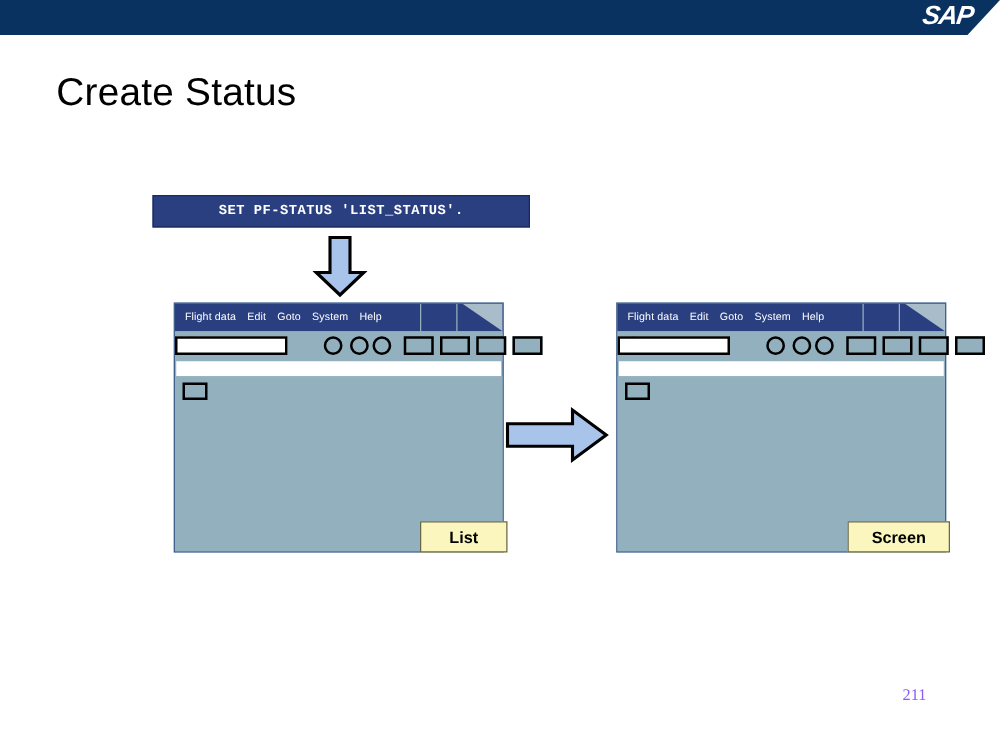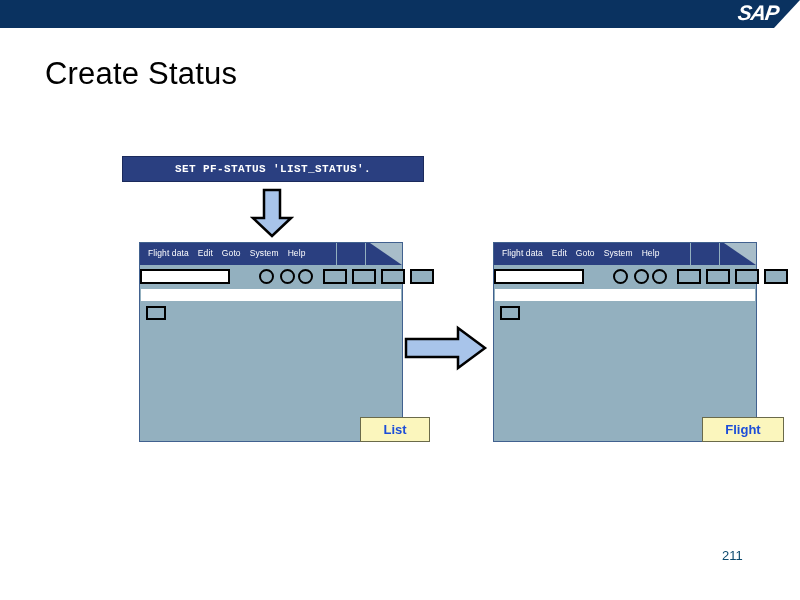--- a/index.html
+++ b/index.html
@@ -187,37 +187,36 @@
     width: 20px;
     height: 14px;
     border: 2px solid #000000;
     background: #93b0bf;
     box-sizing: border-box;
   }
   .screen-btn {
     position: absolute;
     background: #fbf6bd;
     border: 1px solid #6a6a4a;
-    color: #1d4ed8;
+    color: #000000;
     font-family: "Liberation Sans", sans-serif;
     font-weight: bold;
     font-size: 13px;
     text-align: center;
     box-sizing: border-box;
-    margin-left: 24px;
   }
 
   
   .page-number {
     position: absolute;
     left: 722px;
     top: 548px;
     font-size: 13px;
-    color: #0c4a6e;
-    font-family: Liberation Sans, sans-serif;
+    color: #8b5cf6;
+    font-family: Liberation Serif, serif;
   }
 </style>
 </head>
 <body>
 
 <div class="banner">
   <div class="sap-logo">SAP</div>
   <div class="banner-notch"></div>
 </div>
 <div class="banner-underline"></div>
@@ -278,16 +277,16 @@
     <div class="tb-circle" style="left:158px;"></div>
     <div class="tb-rect" style="left:183px;"></div>
     <div class="tb-rect" style="left:212px;"></div>
     <div class="tb-rect" style="left:241px;"></div>
     <div class="tb-rect" style="left:270px;"></div>
   </div>
   <div class="screen-whitestrip"></div>
   <div class="screen-body">
     <div class="body-box"></div>
   </div>
-  <div class="screen-btn" style="left:184px; top:174px; width:82px; height:25px; line-height:23px;">Flight</div>
+  <div class="screen-btn" style="left:184px; top:174px; width:82px; height:25px; line-height:23px;">Screen</div>
 </div>
 
 <div class="page-number">211</div>
 
 </body></html>

